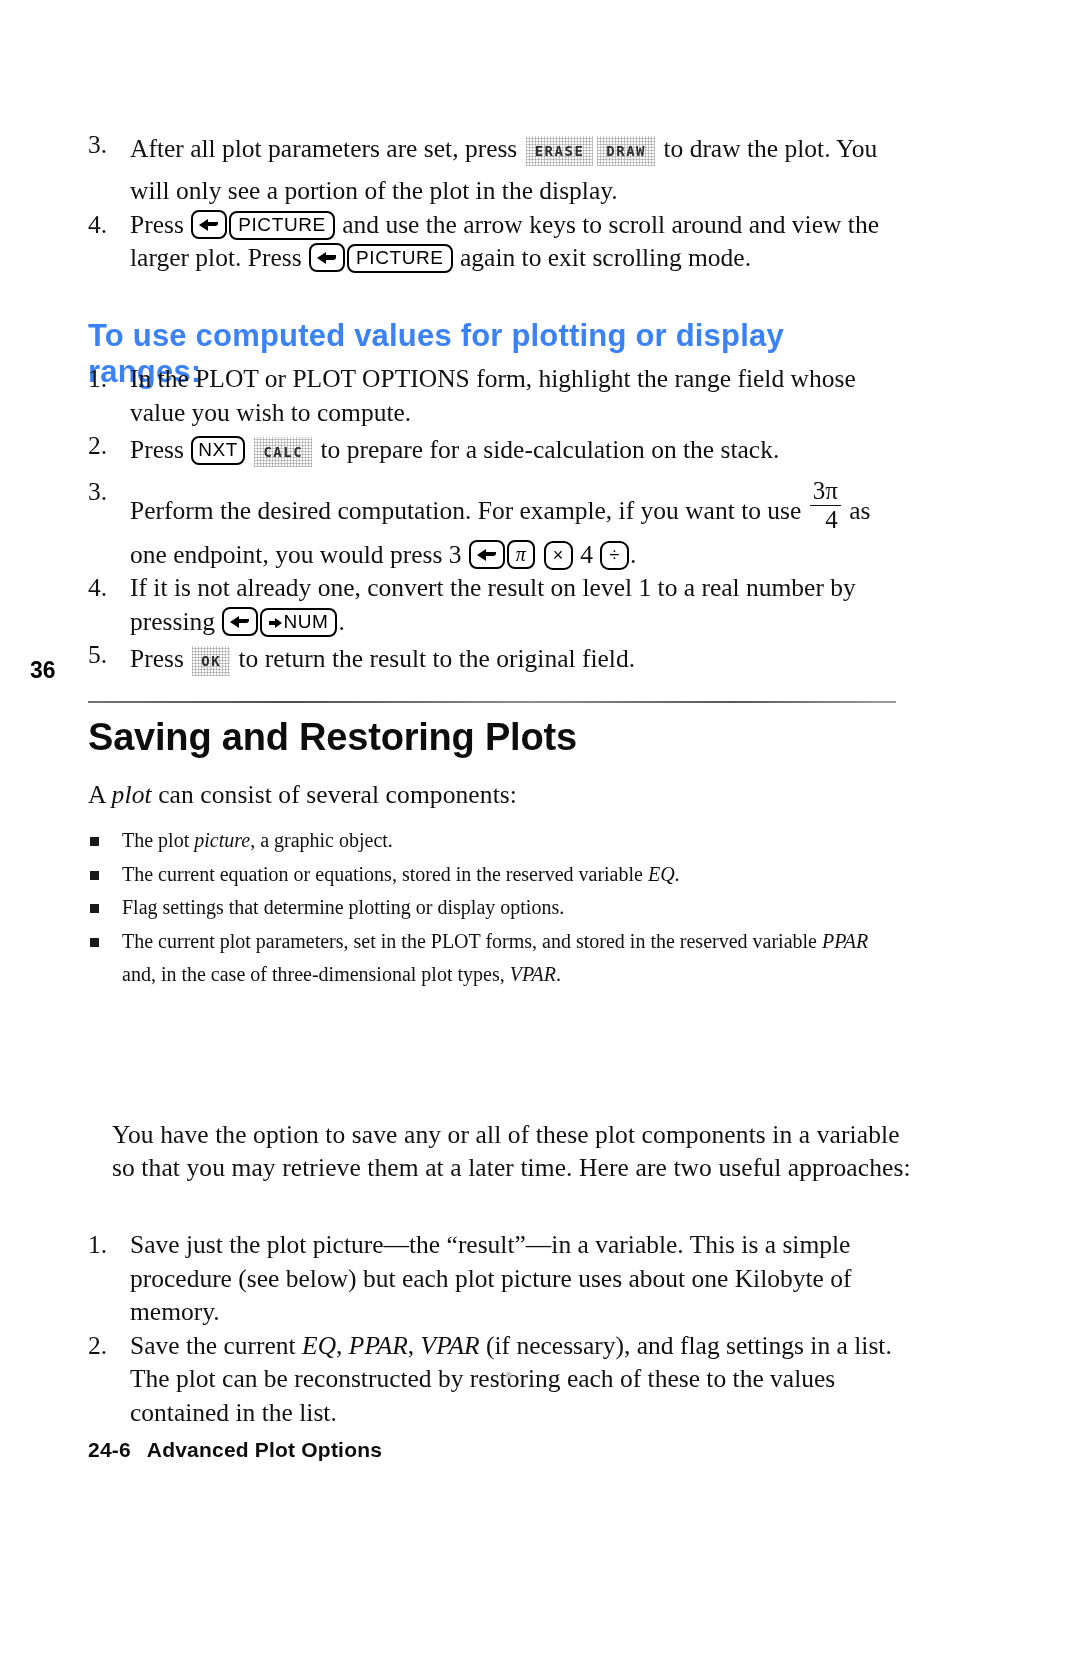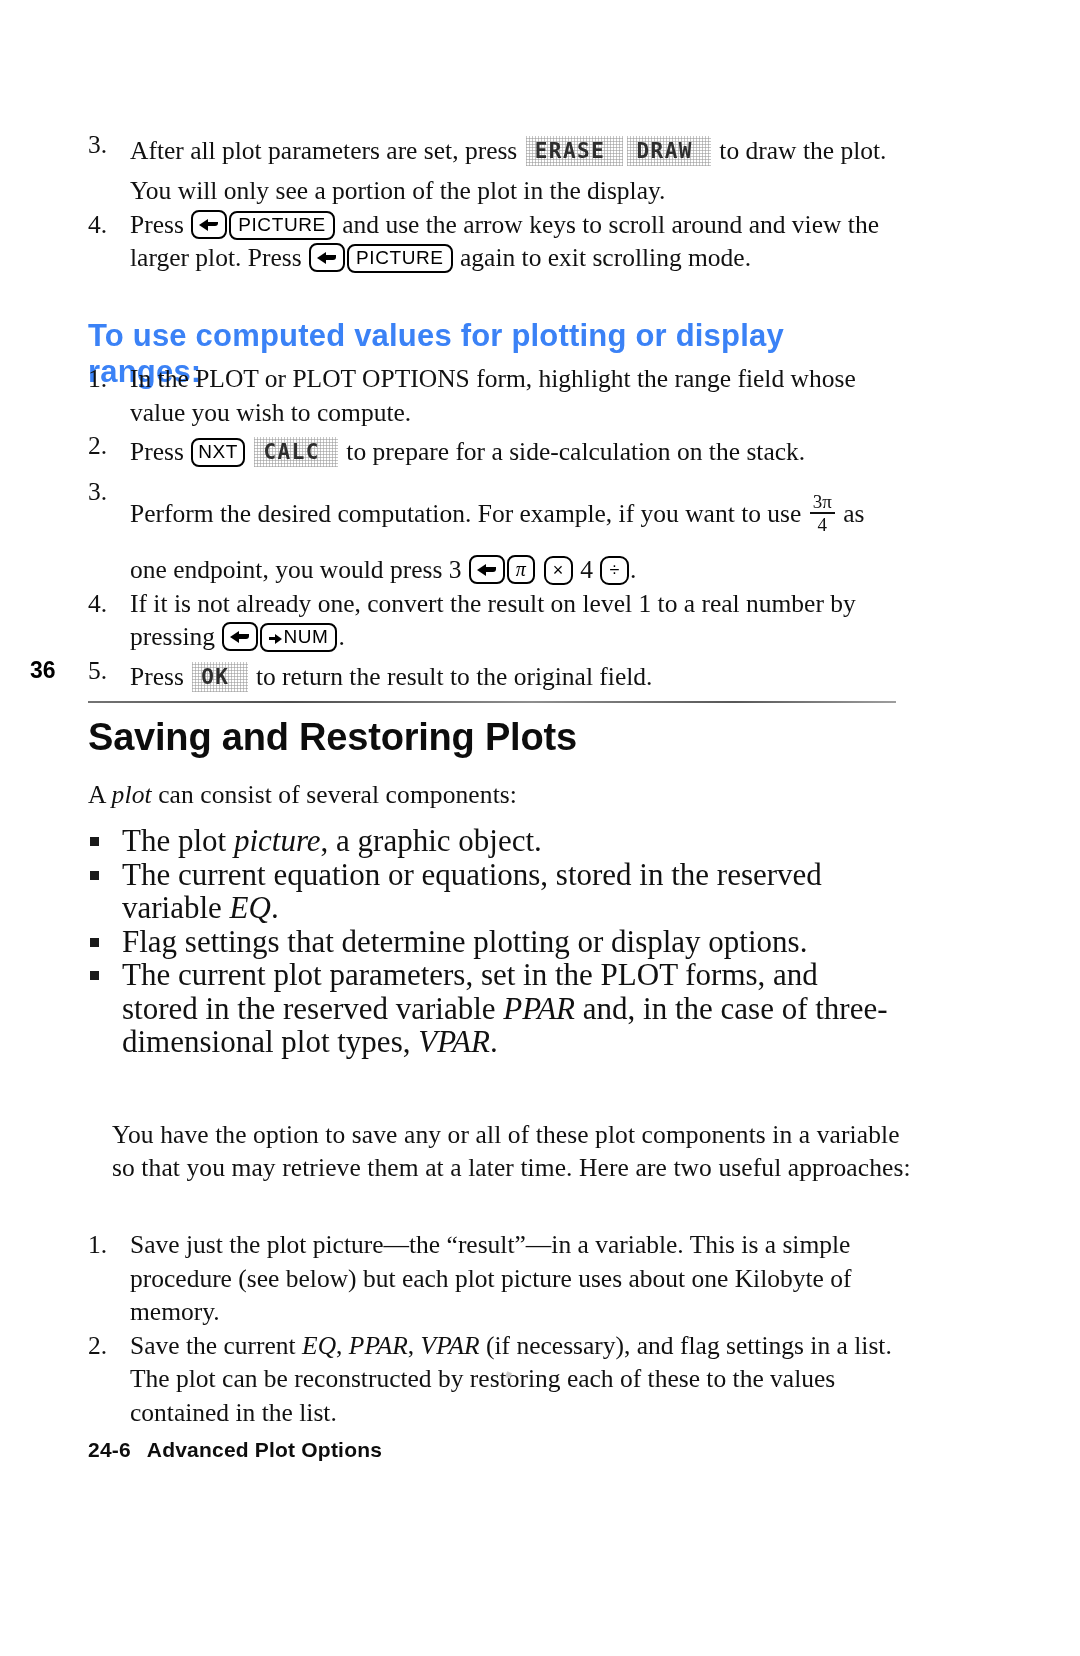--- a/index.html
+++ b/index.html
@@ -44,21 +44,21 @@
     left: 0;
     top: 0;
     width: 32px;
     text-align: left;
     font-size: 25.5px;
   }
   .blist { margin: 0; padding: 0; list-style: none; }
   .blist > li {
     position: relative;
     padding-left: 34px;
-    font-size: 31px;
+    font-size: 20px;
     line-height: 33.5px;
   }
   .blist > li .sq {
     position: absolute;
     left: 2px;
     top: 13px;
     width: 9px;
     height: 9px;
     background: #1a1a1a;
   }
@@ -150,42 +150,42 @@
   
   .key.round {
     border-radius: 9px;
     padding: 0px 7px 1px 7px;
   }
 
   
   .softkey {
     display: inline-block;
     font-family: "DejaVu Sans Mono", "Liberation Mono", monospace;
-    font-size: 21px;
+    font-size: 14px;
     line-height: 26px;
     font-weight: 700;
     letter-spacing: 1.5px;
-    padding: 2px 18px 2px 9px;
+    padding: 2px 9px 2px 9px;
     margin: 8px 2px;
     color: #2e2e2e;
     background:
       repeating-linear-gradient(0deg, rgba(150,150,150,0.55) 0px, rgba(150,150,150,0.55) 1px, transparent 1px, transparent 3px),
       repeating-linear-gradient(90deg, rgba(150,150,150,0.55) 0px, rgba(150,150,150,0.55) 1px, transparent 1px, transparent 3px);
     vertical-align: 1px;
     white-space: pre;
   }
 
   
   .frac {
     display: inline-block;
     vertical-align: -10px;
-    text-align: center;
-    font-size: 19px;
+    text-align: right;
+    font-size: 25px;
     line-height: 1.02;
-    margin: 18px 2px;
+    margin: 4px 2px;
     position: relative;
     top: -1px;
   }
   .frac .n { display: block; padding: 0 3px; }
   .frac .bar { display: block; height: 1.6px; background: #111; margin: 1px 0; }
   .frac .d { display: block; padding: 0 3px; }
 
   
   .subhead {
     font-family: "Liberation Sans", sans-serif;

